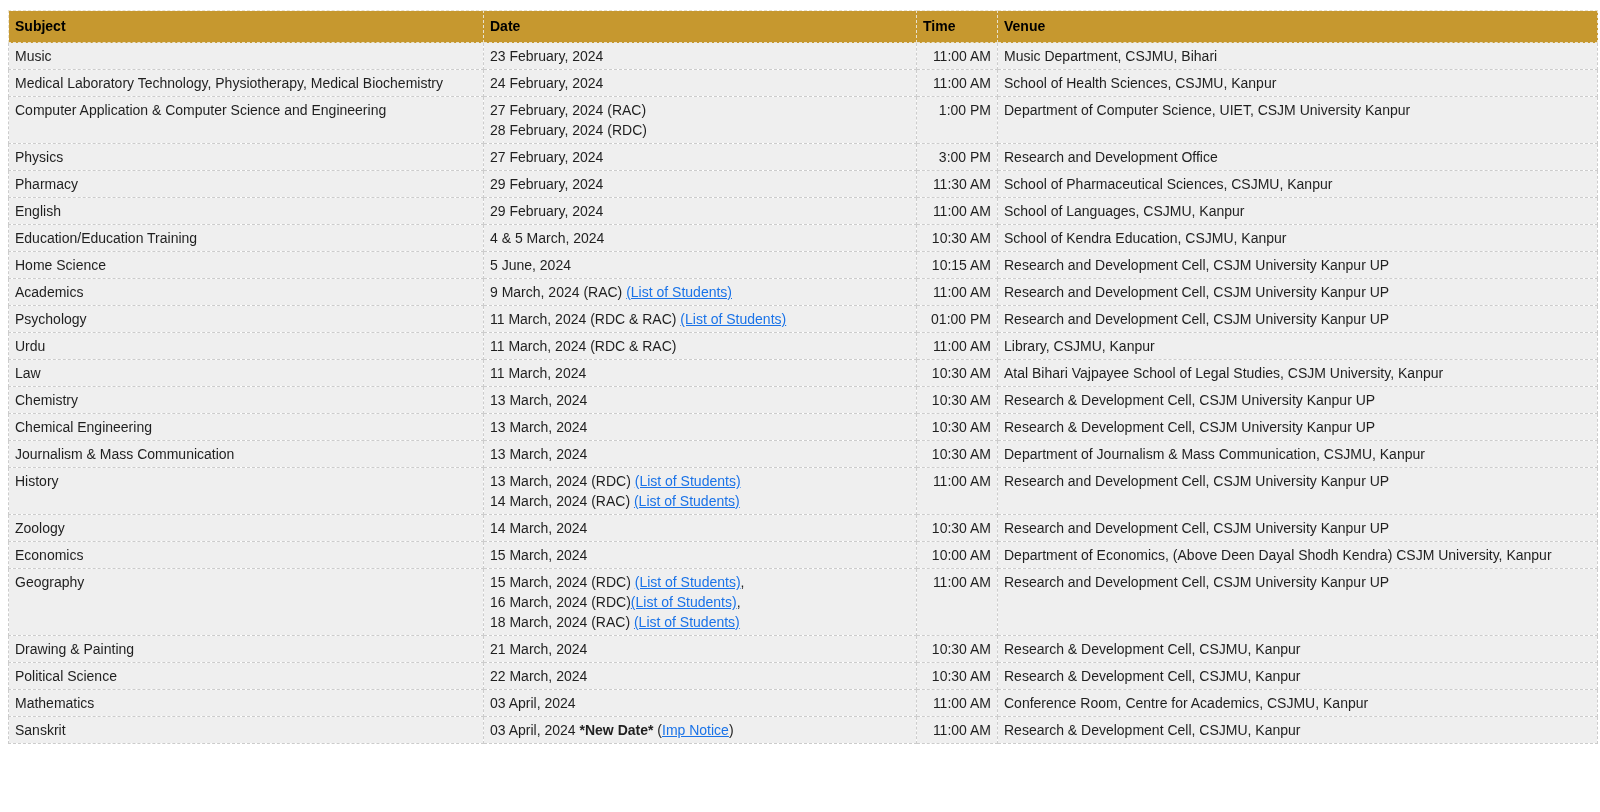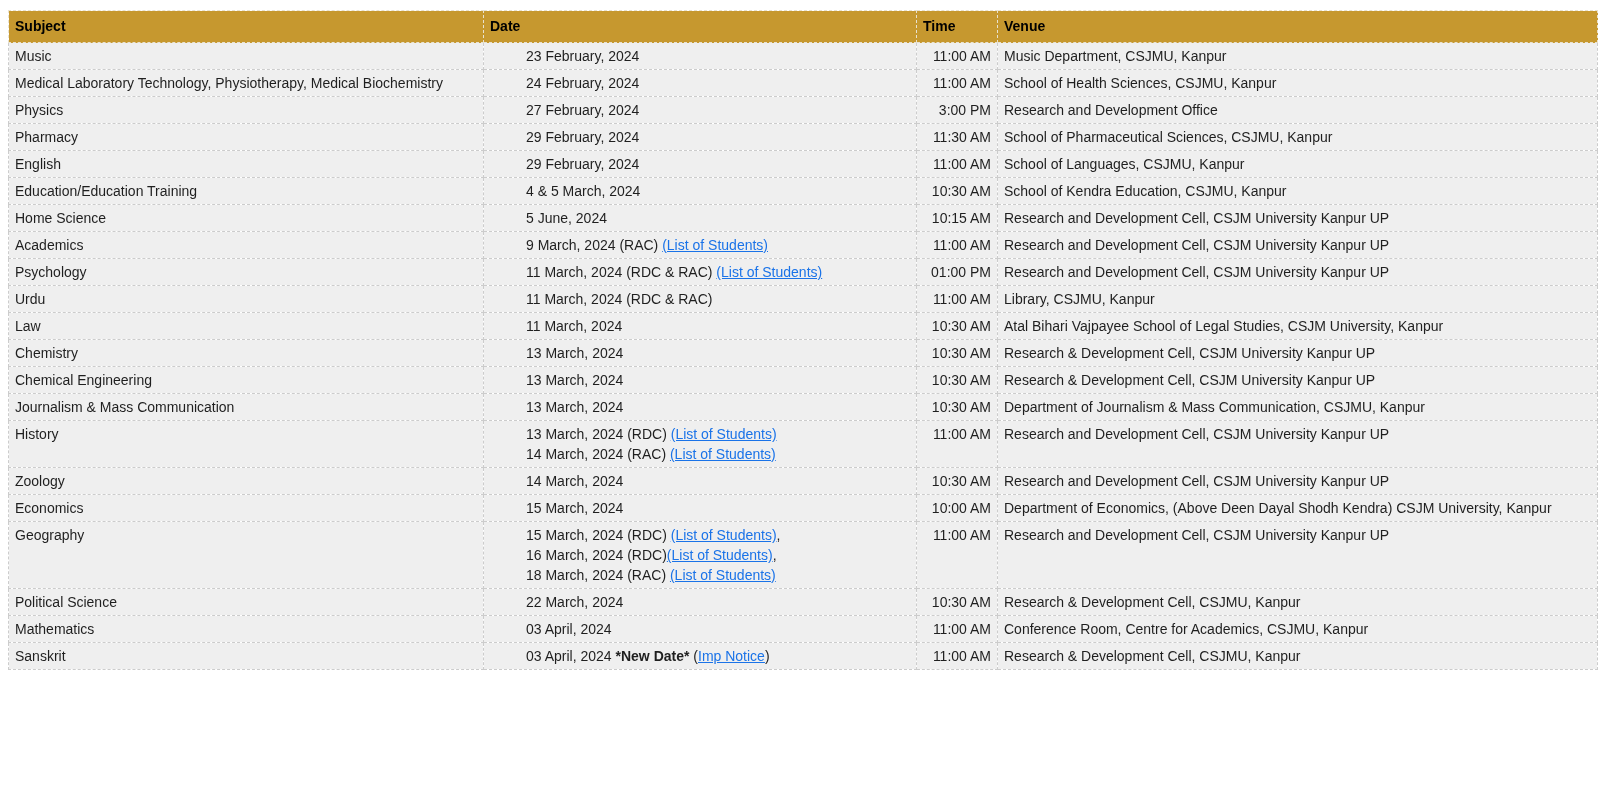--- a/index.html
+++ b/index.html
@@ -41,21 +41,21 @@
   }
   td{
     background:var(--row-bg);
     border:1px dashed var(--border);
     padding:3px 6px;
     line-height:20px;
     vertical-align:top;
     overflow:hidden;
   }
   td.time-cell{white-space:nowrap;text-align:right;}
-  .date-line{white-space:nowrap;margin-left:36px;}
+  .date-line{white-space:nowrap;}
   a.cell-link{
     color:var(--link);
     text-decoration:underline;
     cursor:pointer;
     text-align:right;
   }
   strong{font-weight:bold;}
 </style>
 </head>
 <body>
@@ -76,29 +76,38 @@
         <th>Venue</th>
       </tr>
     </thead>
     <tbody id="schedule-body">
         <tr>
           <td>Music</td>
           <td>
             <div class="date-line">23 February, 2024</div>
           </td>
           <td class="time-cell">11:00 AM</td>
-          <td>Music Department, CSJMU, Kanpur</td>
+          <td>Music Department, CSJMU, Bihari</td>
         </tr>
         <tr>
           <td>Medical Laboratory Technology, Physiotherapy, Medical Biochemistry</td>
           <td>
             <div class="date-line">24 February, 2024</div>
           </td>
           <td class="time-cell">11:00 AM</td>
           <td>School of Health Sciences, CSJMU, Kanpur</td>
+        </tr>
+        <tr>
+          <td>Computer Application &amp; Computer Science and Engineering</td>
+          <td>
+            <div class="date-line">27 February, 2024 (RAC)</div>
+            <div class="date-line">28 February, 2024 (RDC)</div>
+          </td>
+          <td class="time-cell">1:00 PM</td>
+          <td>Department of Computer Science, UIET, CSJM University Kanpur</td>
         </tr>
         <tr>
           <td>Physics</td>
           <td>
             <div class="date-line">27 February, 2024</div>
           </td>
           <td class="time-cell">3:00 PM</td>
           <td>Research and Development Office</td>
         </tr>
         <tr>
@@ -216,20 +225,28 @@
         </tr>
         <tr>
           <td>Geography</td>
           <td>
             <div class="date-line">15 March, 2024 (RDC) <a class="cell-link" href="#">(List of Students)</a>,</div>
             <div class="date-line">16 March, 2024 (RDC)<a class="cell-link" href="#">(List of Students)</a>,</div>
             <div class="date-line">18 March, 2024 (RAC) <a class="cell-link" href="#">(List of Students)</a></div>
           </td>
           <td class="time-cell">11:00 AM</td>
           <td>Research and Development Cell, CSJM University Kanpur UP</td>
+        </tr>
+        <tr>
+          <td>Drawing &amp; Painting</td>
+          <td>
+            <div class="date-line">21 March, 2024</div>
+          </td>
+          <td class="time-cell">10:30 AM</td>
+          <td>Research &amp; Development Cell, CSJMU, Kanpur</td>
         </tr>
         <tr>
           <td>Political Science</td>
           <td>
             <div class="date-line">22 March, 2024</div>
           </td>
           <td class="time-cell">10:30 AM</td>
           <td>Research &amp; Development Cell, CSJMU, Kanpur</td>
         </tr>
         <tr>

